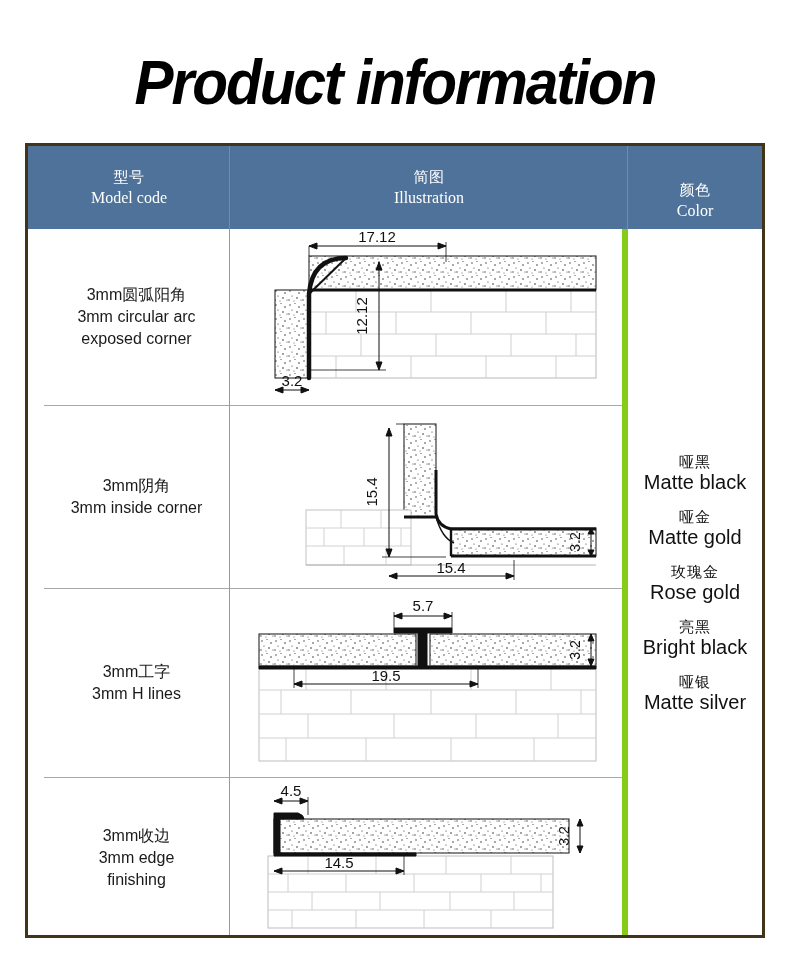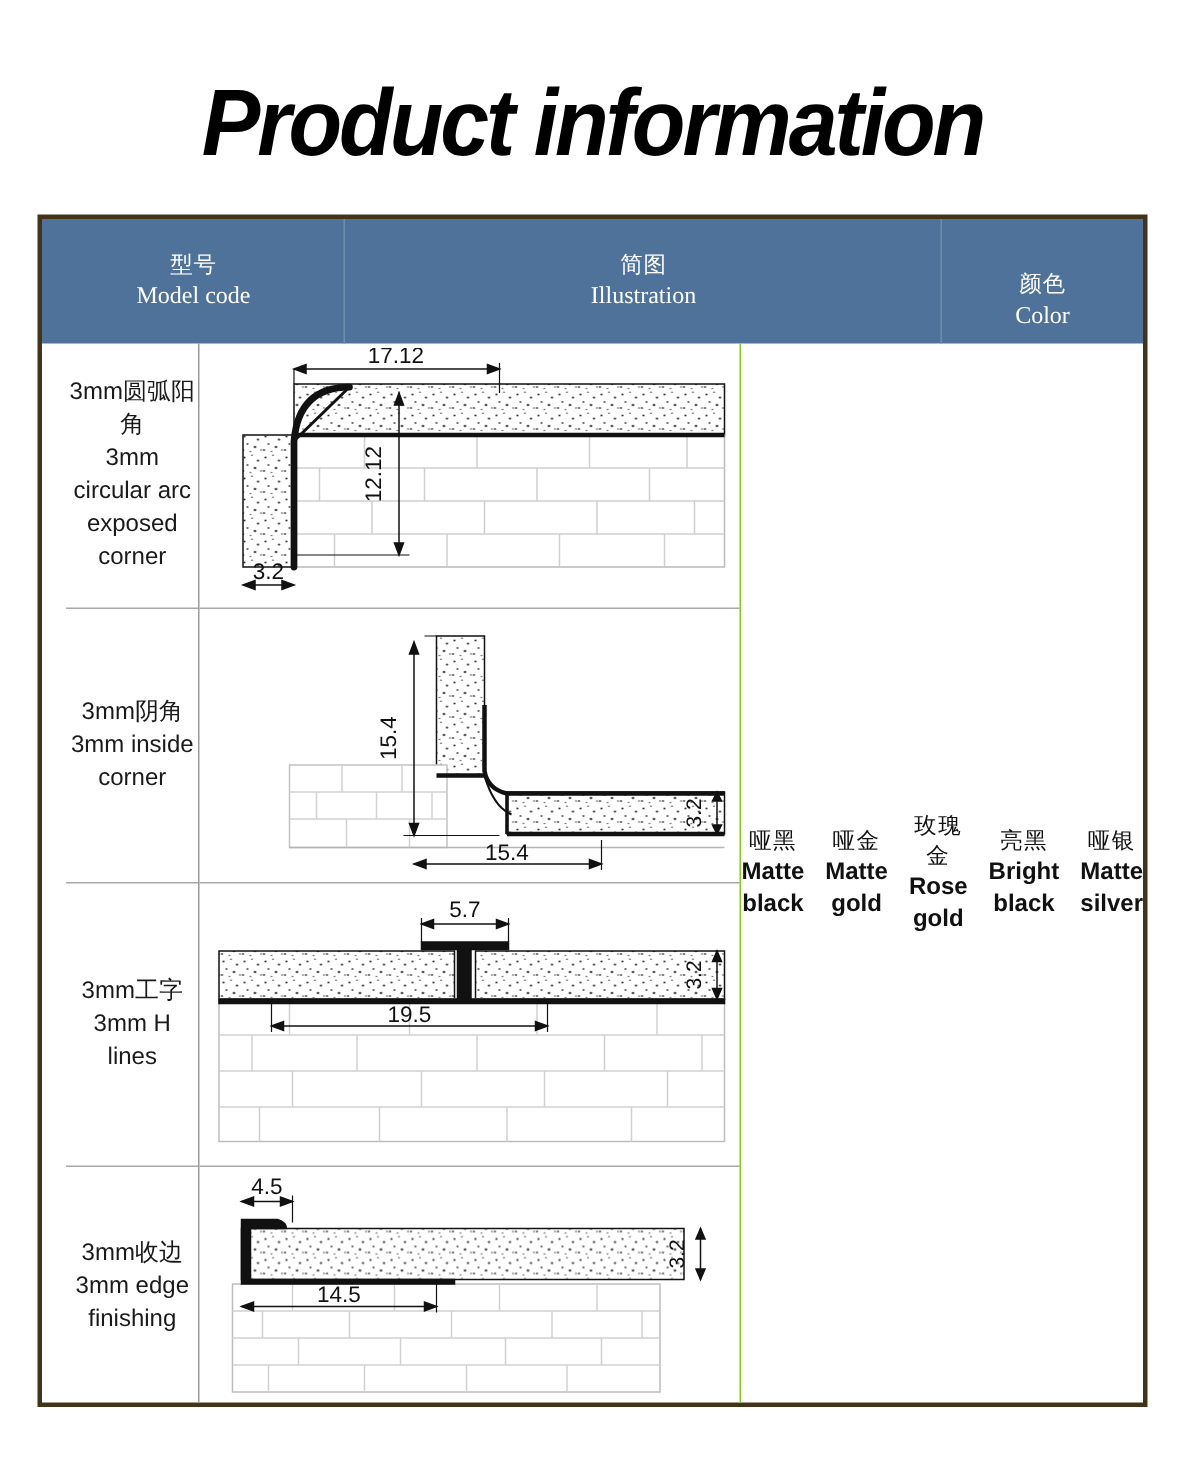--- a/index.html
+++ b/index.html
@@ -104,28 +104,28 @@
   .col-model {
     width: 202px;
     position: relative;
     border-right: 1px solid #9a9a9a;
     box-sizing: border-box;
     padding-left: 16px;
   }
   .col-illus {
     width: 398px;
     position: relative;
-    border-right: 1px solid #84cc16;
+    border-right: 6px solid #84cc16;
     box-sizing: border-box;
   }
   .col-color {
     flex: 1 1 auto;
     position: relative;
     display: flex;
-    flex-direction: row;
+    flex-direction: column;
     align-items: center;
     justify-content: center;
     gap: 14px;
   }
 
   .rowcell {
     position: relative;
     box-sizing: border-box;
     border-bottom: 1px solid #a8a8a8;
     display: flex;
@@ -150,23 +150,22 @@
   .color-item {
     text-align: center;
     color: #111111;
   }
   .color-item .cn {
     font-size: 15px;
     line-height: 20px;
     letter-spacing: 1px;
   }
   .color-item .en {
-    font-size: 16px;
+    font-size: 20px;
     line-height: 21px;
-    font-weight: bold;
   }
 
   .diagram {
     display: block;
   }
 </style>
 </head>
 <body>
 
 <div id="page-title">Product information</div>

